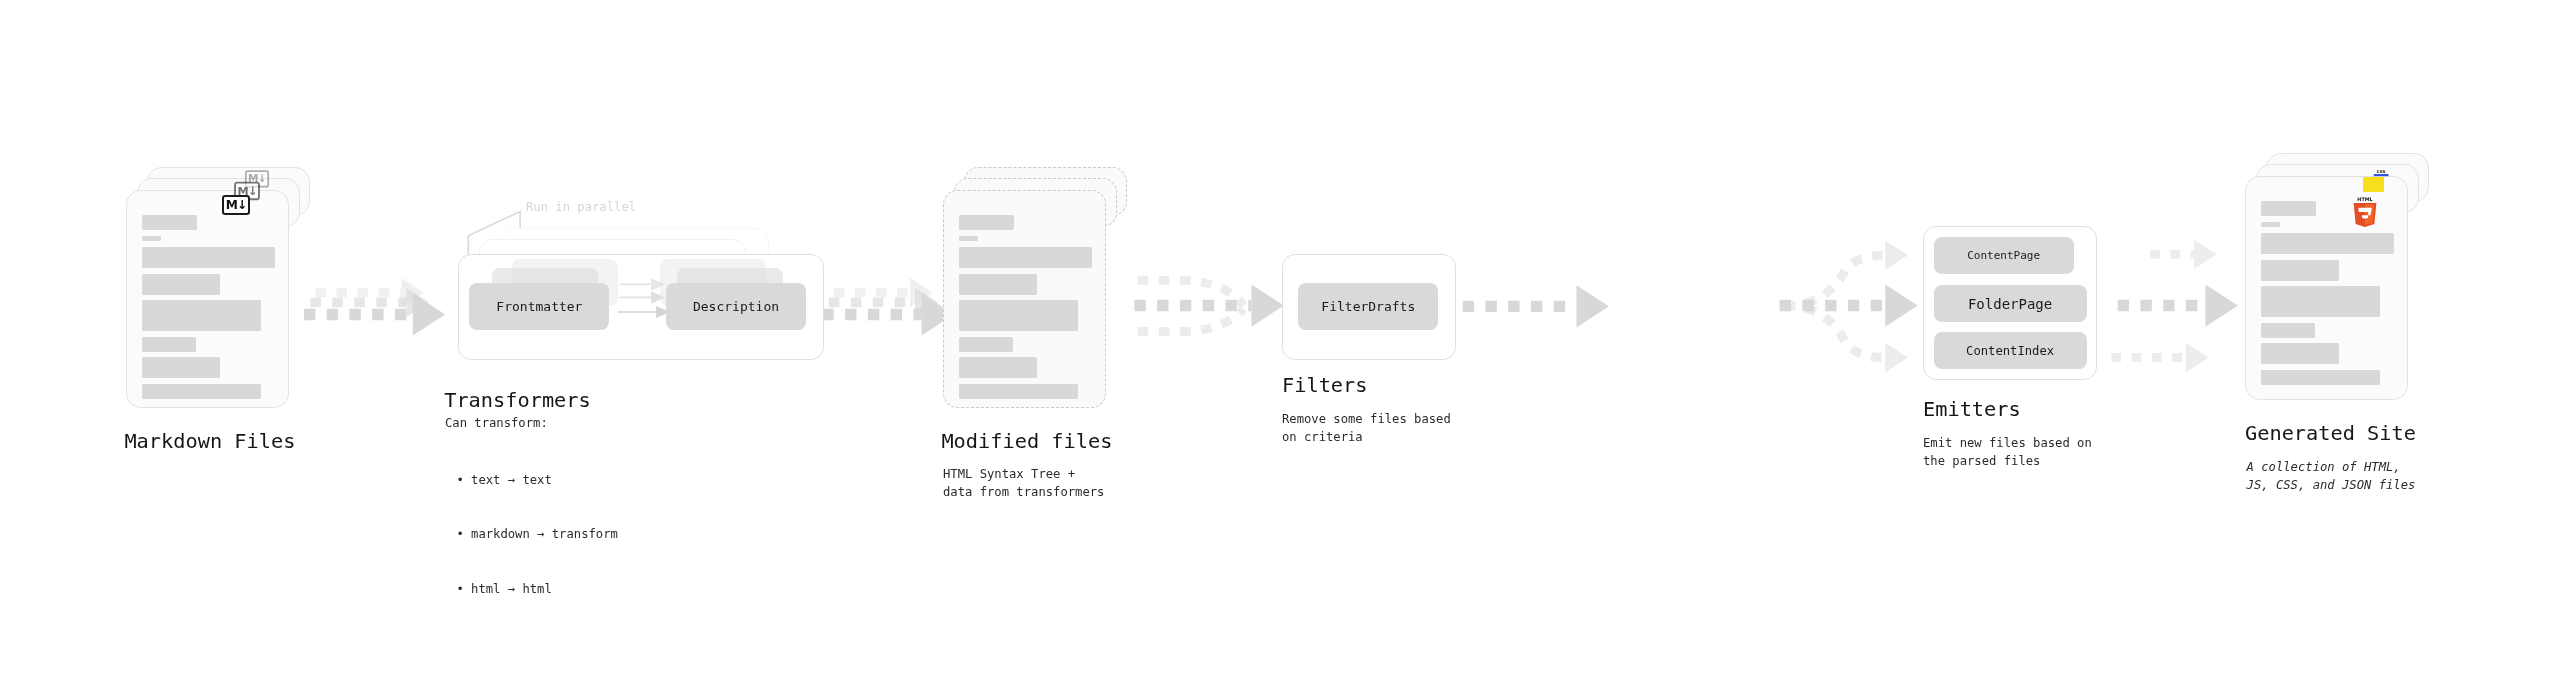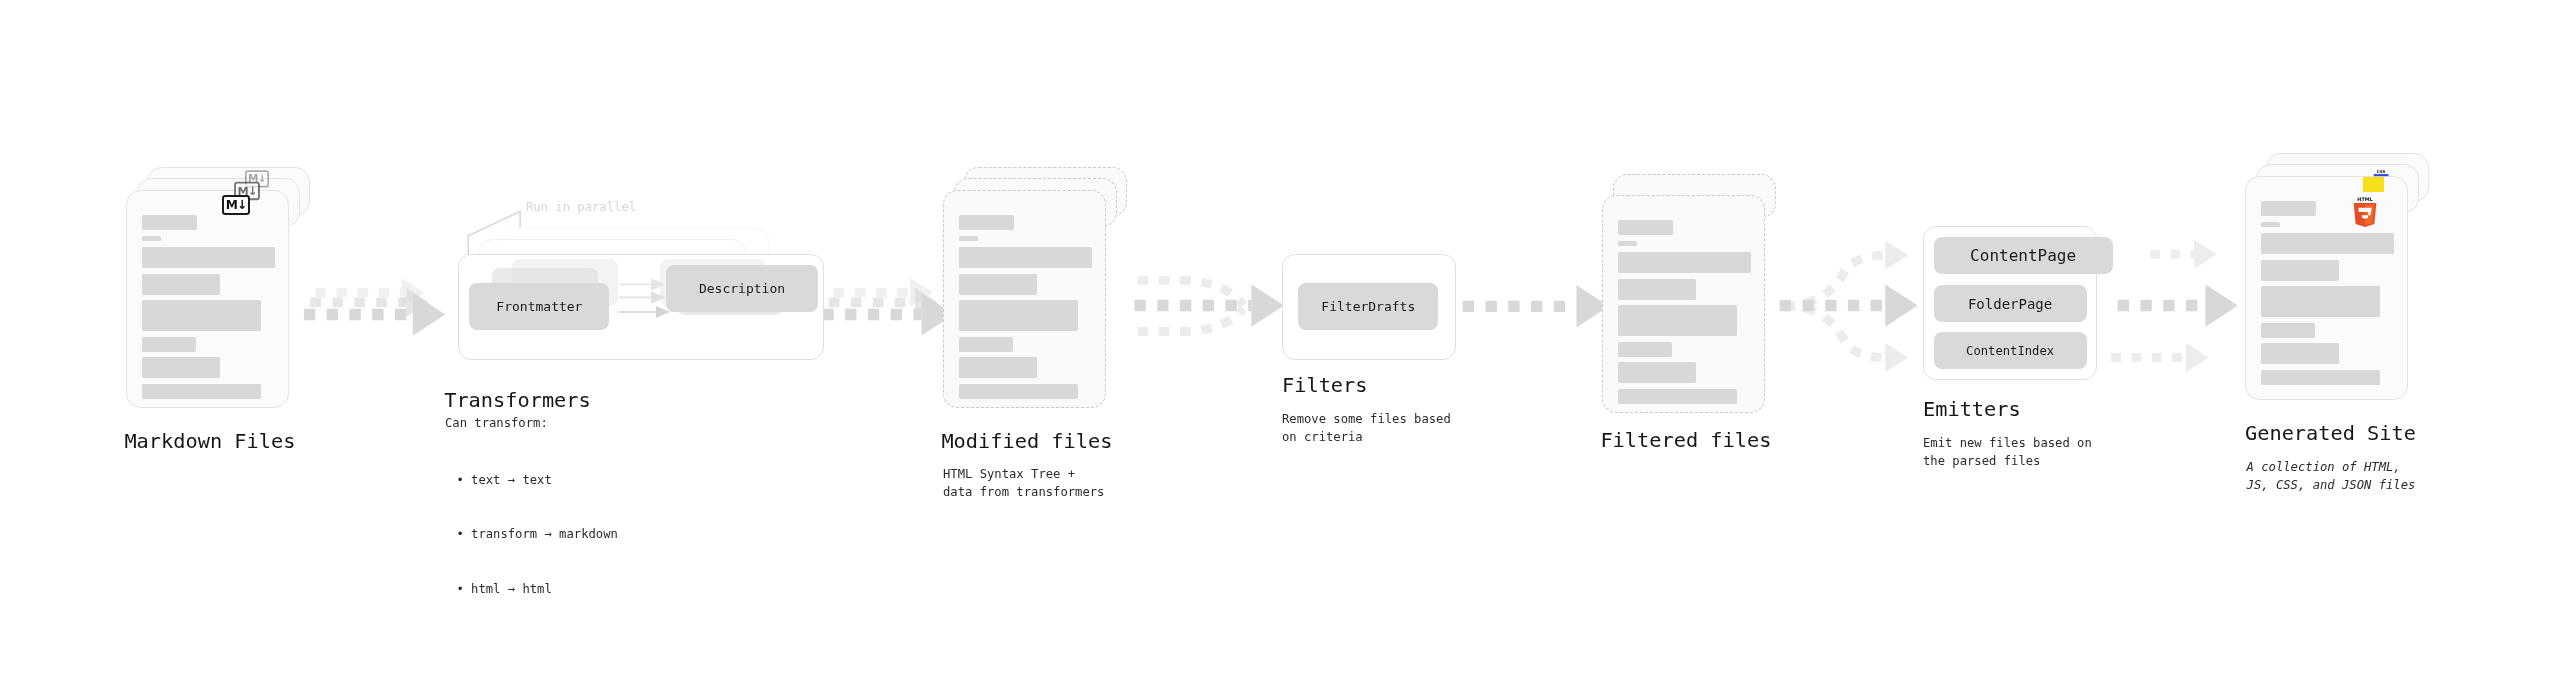--- a/index.html
+++ b/index.html
@@ -296,42 +296,42 @@
     <div class="group-box" style="left:57px; top:36px; width:267px; height:89px; opacity:.45; border-color:#ececec;"></div>
     <div class="group-box" style="left:34px; top:47px; width:267px; height:89px; opacity:.7; border-color:#eaeaea;"></div>
     <div class="group-box" style="left:13px; top:62px; width:366px; height:106px;"></div>
 
     <div class="pill" style="left:67px; top:67px; width:106px; height:47px; opacity:.32;"></div>
     <div class="pill" style="left:47px; top:76px; width:106px; height:47px; opacity:.55;"></div>
     <div class="pill" style="left:24.4px; top:91px; width:140px; height:47px;">Frontmatter</div>
 
     <div class="pill" style="left:215px; top:67px; width:106px; height:47px; opacity:.32;"></div>
     <div class="pill" style="left:232px; top:76px; width:106px; height:47px; opacity:.55;"></div>
-    <div class="pill" style="left:221px; top:73px; width:152px; height:47px;">Description</div>
+    <div class="pill" style="left:221px; top:91px; width:140px; height:47px;">Description</div>
 
     <svg class="local" style="left:171px; top:81px; width:62px; height:65px;" viewBox="0 0 76 80">
       <g stroke="#e6e6e6" stroke-width="2" fill="#e6e6e6">
         <line x1="4" y1="14" x2="44" y2="14"></line>
           <polygon points="44,8 58,14 44,20"></polygon>
       </g>
       <g stroke="#e0e0e0" stroke-width="2" fill="#e0e0e0">
         <line x1="4" y1="30" x2="44" y2="30"></line>
           <polygon points="44,24 58,30 44,36"></polygon>
       </g>
       <g stroke="#d4d4d4" stroke-width="2" fill="#d4d4d4">
         <line x1="2" y1="48" x2="50" y2="48"></line>
           <polygon points="50,42 64,48 50,54"></polygon>
       </g>
     </svg>
 
     <div class="title" style="left:-0.8px; top:196px;">Transformers</div>
     <div class="caption" style="left:0px; top:223px;">Can transform:</div>
     <div class="caption-list" style="left:11.4px; top:242px;">
       <div class="bullet-row">• text → text</div>
-      <div class="bullet-row">• transform → markdown</div>
+      <div class="bullet-row">• markdown → transform</div>
       <div class="bullet-row">• html → html</div>
     </div>
   </div>
 
   <div class="node" style="left:943px; top:167px;">
     <div class="doc-stack" style="width:187px;height:244px;">
       <div class="doc-card dashed back2"></div>
       <div class="doc-card dashed back1"></div>
       <div class="doc-card dashed front">
         <div class="doc-lines">
@@ -352,42 +352,24 @@
   </div>
 
   <div class="node" style="left:1282px; top:254px;">
     <div class="group-box" style="left:0px; top:0px; width:174px; height:106px;"></div>
     <div class="pill" style="left:16.3px; top:29px; width:140px; height:47px;">FilterDrafts</div>
     <div class="title" style="left:0px; top:119px;">Filters</div>
     <div class="caption" style="left:0px; top:157px;">Remove some files based
 on criteria</div>
   </div>
 
-  <div class="node" style="left:1602px; top:172px;">
-    <div class="doc-stack" style="width:187px;height:244px;">
-      <div class="doc-card dashed" style="left:11.4px; top:1.6px; width:163px; height:44px; z-index:1;"></div>
-      <div class="doc-card dashed front">
-        <div class="doc-lines">
-          <div class="doc-line" style="width:55px;height:14.6px;"></div>
-          <div class="doc-line" style="width:19.5px;height:5.7px;"></div>
-          <div class="doc-line" style="width:133px;height:21px;"></div>
-          <div class="doc-line" style="width:78px;height:21px;"></div>
-          <div class="doc-line" style="width:119px;height:31px;"></div>
-          <div class="doc-line" style="width:54px;height:14.6px;"></div>
-          <div class="doc-line" style="width:78px;height:21px;"></div>
-          <div class="doc-line" style="width:119px;height:14.6px;"></div>
-        </div>
-      </div>
-    </div>
-    <div class="title" style="left:-1.6px; top:256px;">Filtered files</div>
-  </div>
 
   <div class="node" style="left:1923px; top:226px;">
     <div class="group-box" style="left:0px; top:0px; width:174px; height:154px;"></div>
-    <div class="pill" style="left:10.6px; top:11.4px; width:179px; height:37px; font-size:16px;">ContentPage</div>
+    <div class="pill" style="left:10.6px; top:11.4px; width:140px; height:37px; font-size:11px;">ContentPage</div>
     <div class="pill" style="left:10.6px; top:59px; width:153px; height:37px; font-size:14px;">FolderPage</div>
     <div class="pill" style="left:10.6px; top:106px; width:153px; height:37px; font-size:12.2px;">ContentIndex</div>
     <div class="title" style="left:0px; top:171px;text-align:right;">Emitters</div>
     <div class="caption" style="left:0px; top:209px;">Emit new files based on
 the parsed files</div>
   </div>
 
   <div class="node" style="left:2245px; top:153px;">
     <div class="doc-stack" style="width:195px;height:252px;">
       <div class="doc-card back2"></div>

